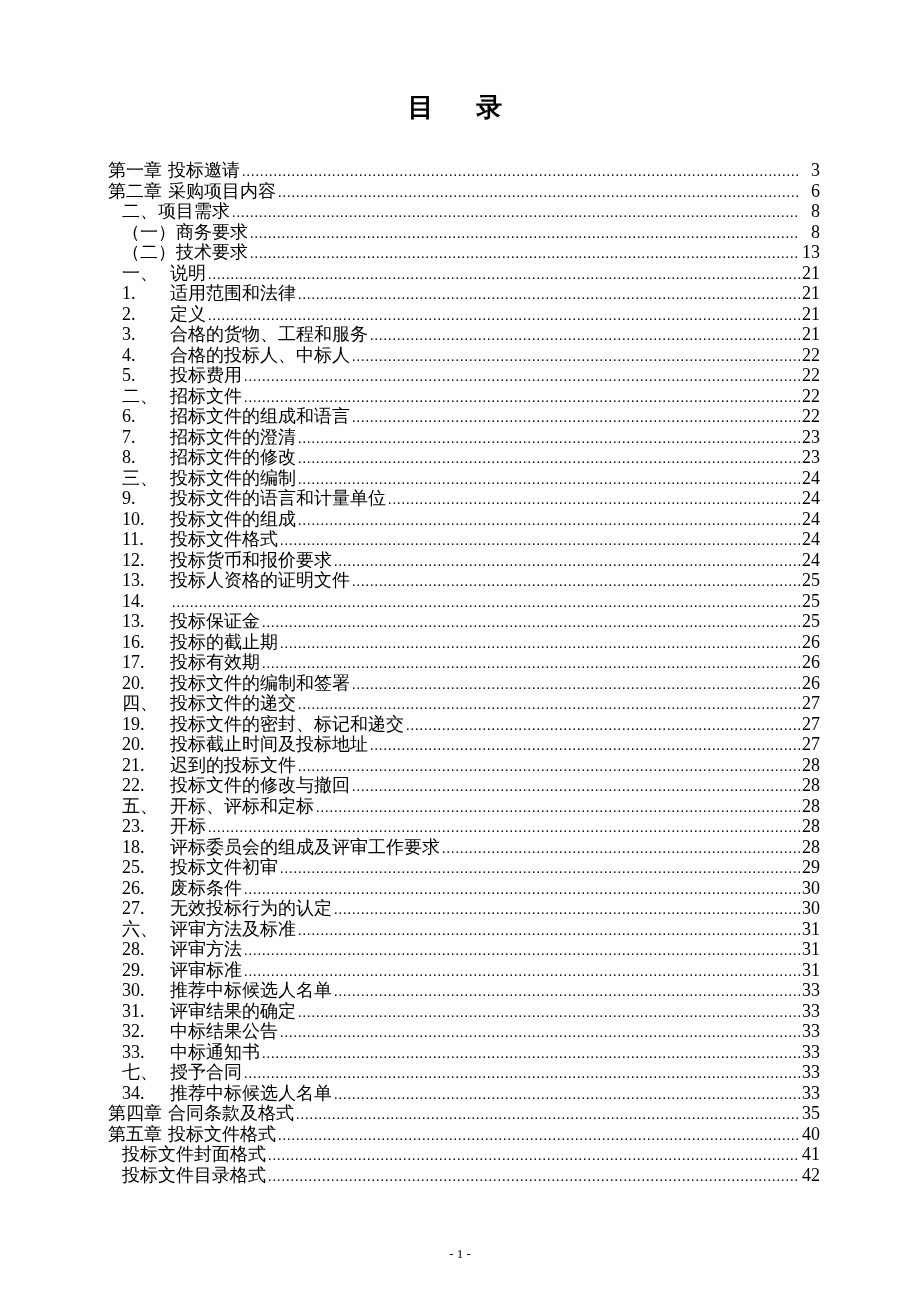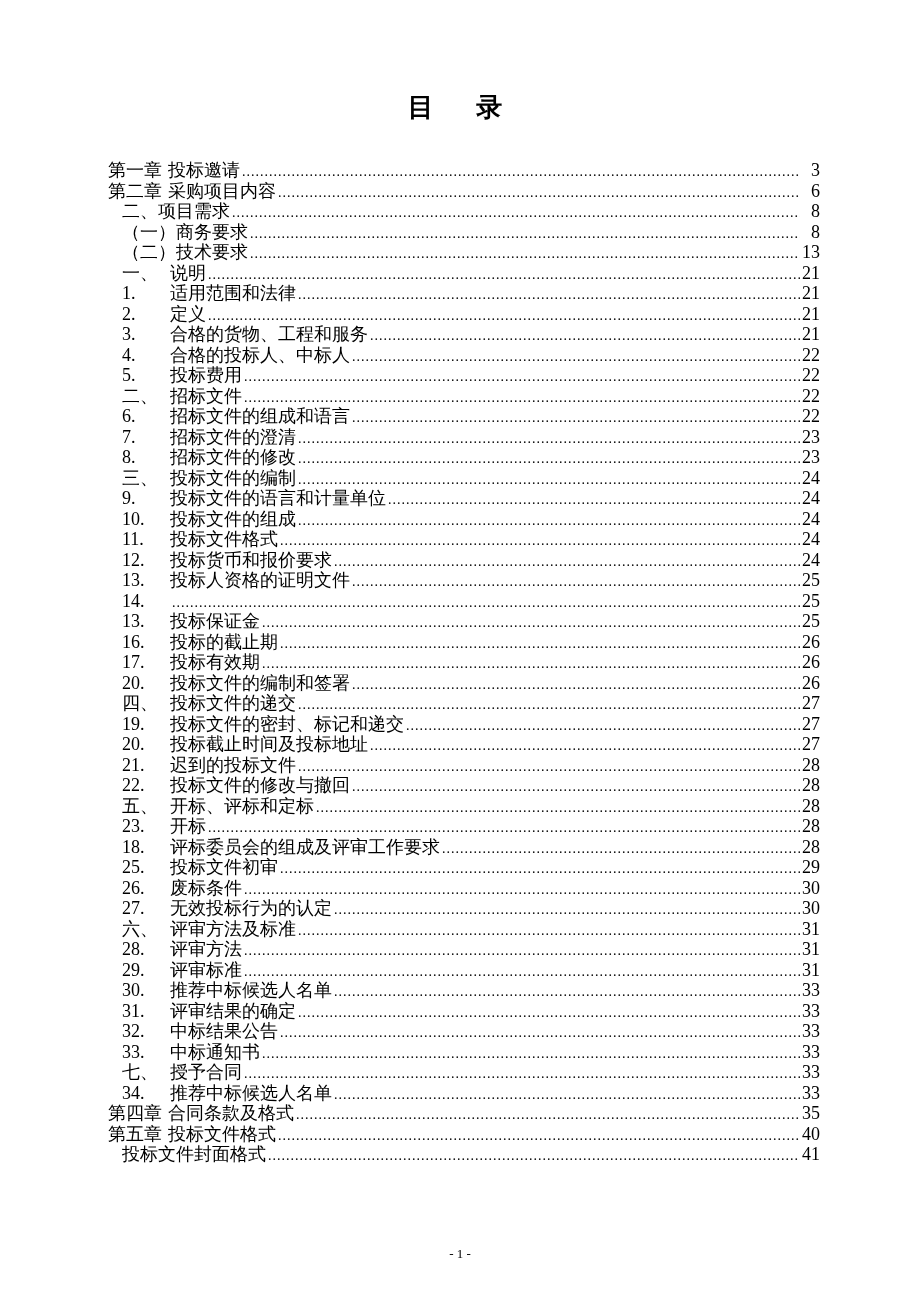--- a/index.html
+++ b/index.html
@@ -354,15 +354,20 @@
       <span class="num num-wide">第五章</span>
       <span class="label">投标文件格式</span>
       <span class="dots"></span>
       <span class="page">40</span>
     </div>
     <div class="toc-line indent-1">
       <span class="label">投标文件封面格式</span>
       <span class="dots"></span>
       <span class="page">41</span>
     </div>
+    <div class="toc-line indent-1">
+      <span class="label">投标文件目录格式</span>
+      <span class="dots"></span>
+      <span class="page">42</span>
+    </div>
   </div>
 
 <div class="footer">- 1 -</div>
 
 </body></html>

